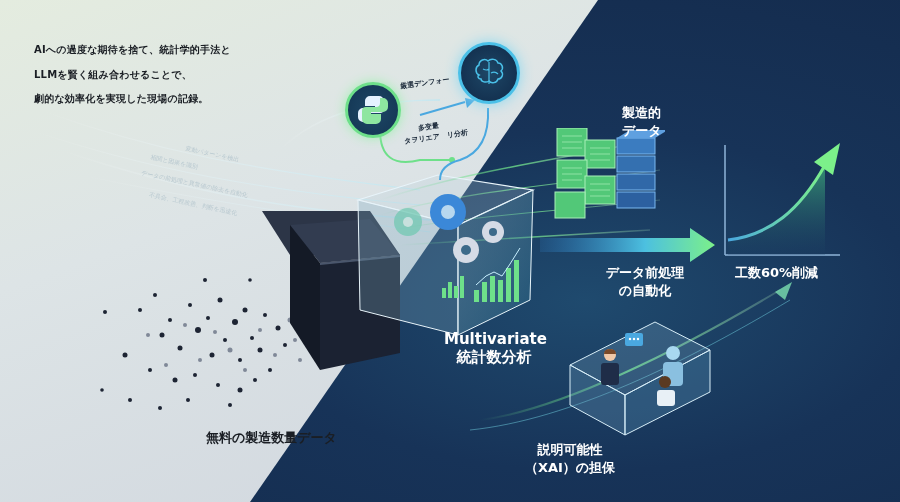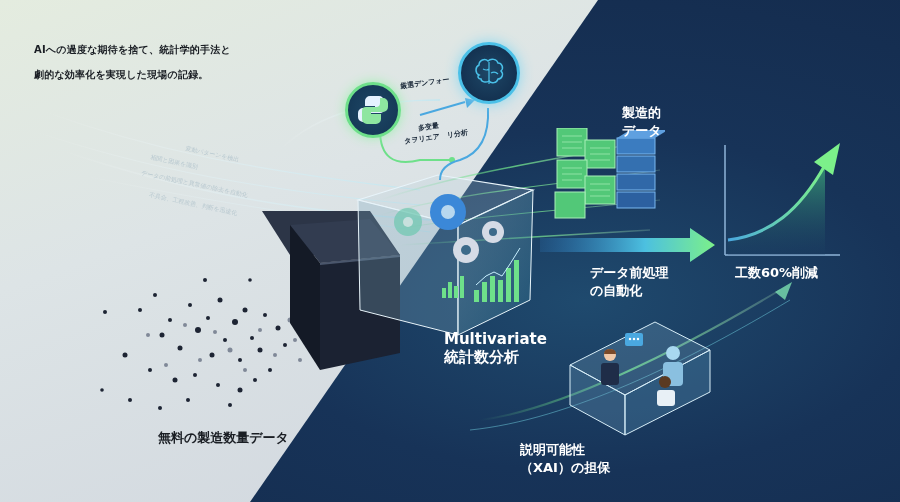--- a/index.html
+++ b/index.html
@@ -5,22 +5,22 @@
   html, body { margin:0; padding:0; }
   body { width:900px; height:502px; overflow:hidden; font-family:"DejaVu Sans","Liberation Sans",sans-serif; }
   .stage { position:relative; width:900px; height:502px; overflow:hidden;
     background: linear-gradient(160deg,#e4ecdf 0%,#dde4e6 35%,#cdd3dc 100%); }
   .dark-half { position:absolute; inset:0;
     background: radial-gradient(ellipse at 65% 60%, #1f4a6e 0%, #173358 40%, #13294a 100%);
     clip-path: polygon(598px 0, 900px 0, 900px 502px, 250px 502px); }
   .txt { position:absolute; font-weight:bold; }
   .headline { left:34px; top:38px; color:#1a1e24; font-size:10px; line-height:24.5px; letter-spacing:0.2px; }
   .headline div { white-space:nowrap; }
-  .label-light { color:#ffffff; text-align:left; font-size:13px; line-height:18px; }
-  .label-dark { color:#1a1e24; font-size:13px; }
+  .label-light { color:#ffffff; text-align:center; font-size:13px; line-height:18px; }
+  .label-dark { color:#1a1e24; font-size:13px;margin-left:48px; }
   .small-annot { position:absolute; font-size:7px; color:#223040; font-weight:bold; white-space:nowrap; }
   .faint-annot { position:absolute; font-size:6px; color:#b9c9d0; white-space:nowrap; transform:rotate(12deg); }
   .abs { position:absolute; }
   svg { display:block; }
 </style>
 </head>
 <body>
 
 <div class="stage">
   <div class="dark-half"></div>
@@ -258,20 +258,21 @@
       <rect x="92" y="70" width="18" height="16" rx="3" fill="#e8f0f6"></rect>
     </g>
     <rect x="60" y="13" width="18" height="13" rx="2" fill="#4aa8e0"></rect>
     <circle cx="65" cy="19" r="1.2" fill="#fff"></circle>
       <circle cx="69" cy="19" r="1.2" fill="#fff"></circle>
       <circle cx="73" cy="19" r="1.2" fill="#fff"></circle>
   </svg>
 
   <div class="txt headline">
     <div>AIへの過度な期待を捨て、統計学的手法と</div>
+    <div>LLMを賢く組み合わせることで、</div>
     <div>劇的な効率化を実現した現場の記録。</div>
   </div>
 
   <div class="txt label-light" style="left:622px;top:104px;text-align:left;">
     <div>製造的</div>
     <div>データ</div>
   </div>
   <div class="txt label-light" style="left:590px;top:264px;width:110px;">
     <div>データ前処理</div>
     <div>の自動化</div>

